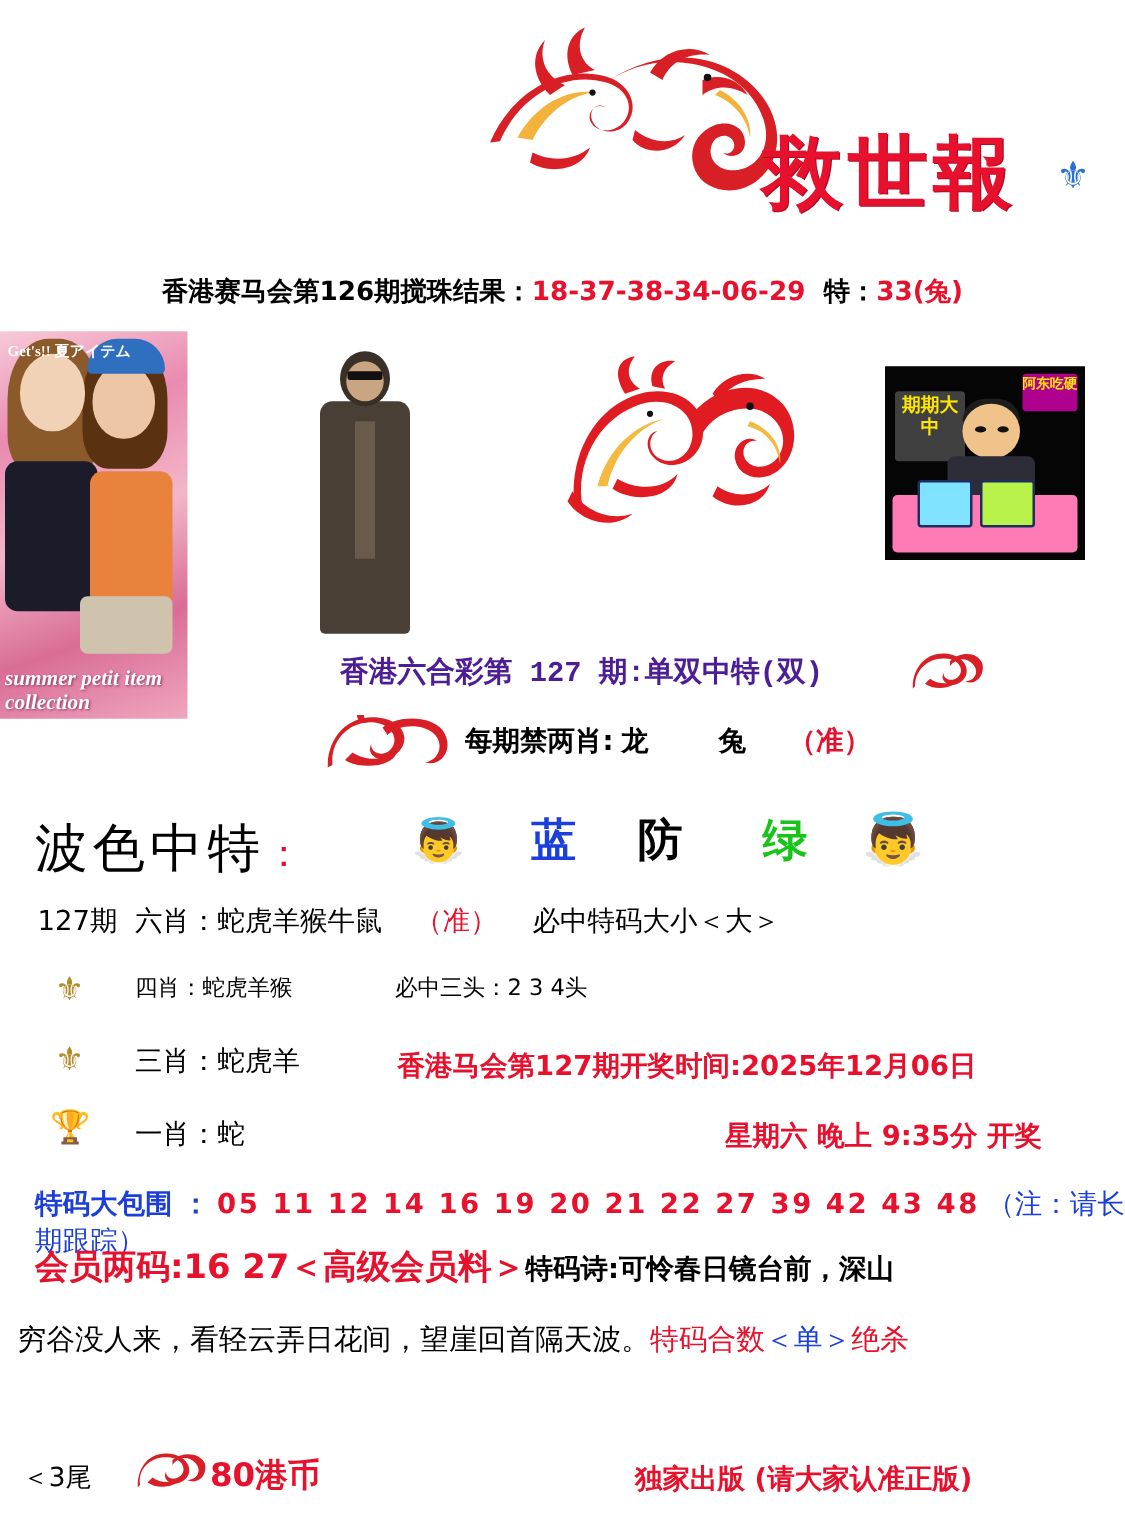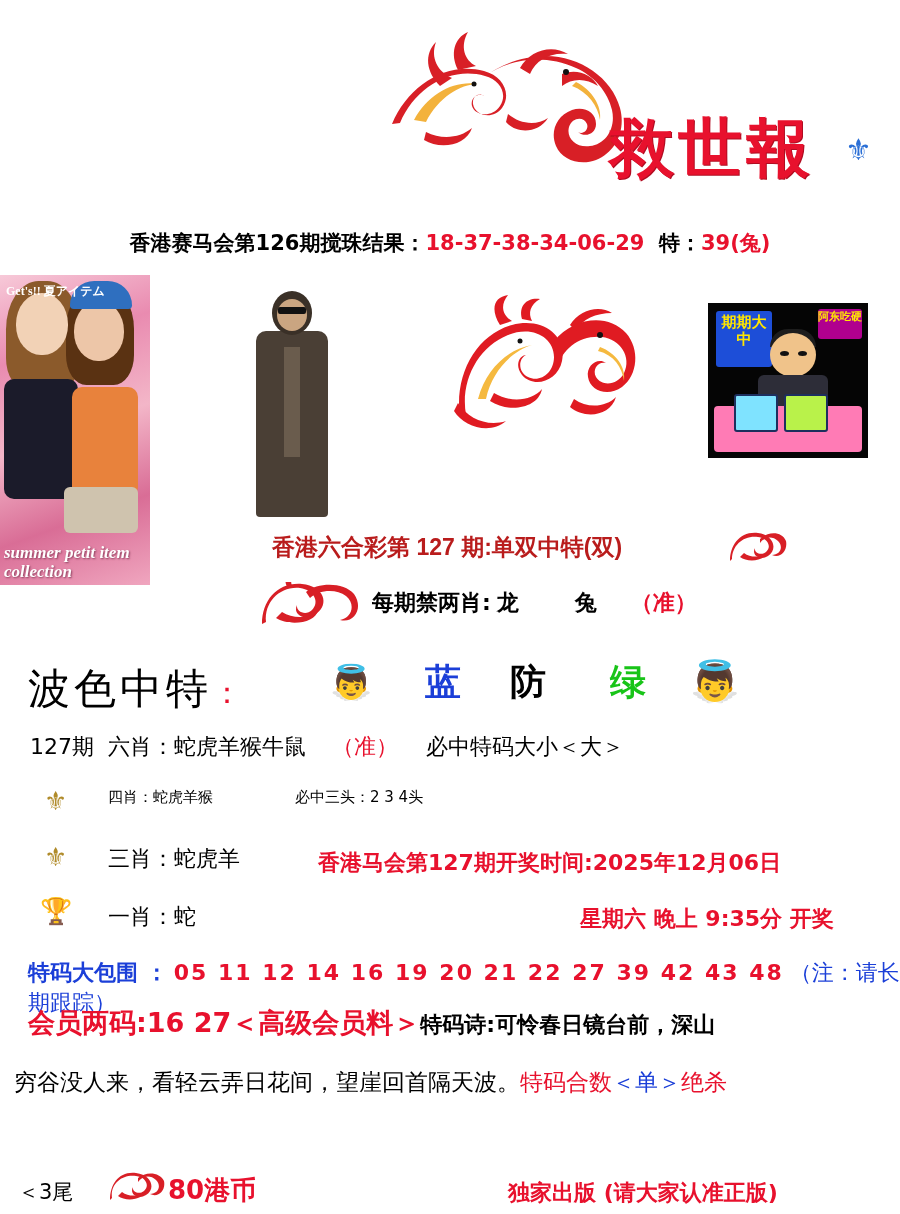--- a/index.html
+++ b/index.html
@@ -4,21 +4,21 @@
 <style>
   html,body{margin:0;padding:0;}
   body{
     width:900px;height:1214px;
     background:#ffffff;
     font-family:"Liberation Serif","DejaVu Serif",serif;
     color:#000;
     position:relative;
     overflow:hidden;
   }
-  .page{position:relative;width:900px;height:1146px;margin-top:10px;}
+  .page{position:relative;width:900px;height:1146px;}
 
   
   .masthead{position:relative;height:215px;}
   .dragon-top{
     position:absolute;left:380px;top:18px;width:250px;height:150px;
   }
   .title-logo{
     position:absolute;left:610px;top:95px;
     font-family:"DejaVu Serif",serif;
     font-size:64px;font-weight:bold;color:#e8112d;
@@ -74,36 +74,36 @@
   .robe .r-body{position:absolute;left:6px;top:40px;width:72px;height:186px;background:#4a3f35;border-radius:10px 10px 4px 4px;}
   .robe .r-strip{position:absolute;left:34px;top:56px;width:16px;height:110px;background:#6a5c4d;}
 
   
   .dragon-mid{left:450px;top:20px;width:190px;height:140px;}
 
   
   .tv{
     left:708px;top:28px;width:160px;height:155px;background:#050505;overflow:hidden;
   }
-  .tv .t-red{position:absolute;left:8px;top:8px;width:56px;height:56px;background:#1d4ed8;border-radius:3px;}
+  .tv .t-red{position:absolute;left:8px;top:20px;width:56px;height:56px;background:#404040;border-radius:3px;}
   .tv .t-red span{color:#ffe600;font-size:15px;font-weight:bold;line-height:17px;display:block;text-align:center;padding-top:3px;font-family:"DejaVu Sans",sans-serif;}
   .tv .t-pink{position:absolute;right:6px;top:6px;width:44px;height:30px;background:#b0008e;border-radius:3px;}
   .tv .t-pink span{color:#ffea00;font-size:11px;font-weight:bold;display:block;text-align:center;line-height:14px;padding-top:1px;font-family:"DejaVu Sans",sans-serif;}
   .tv .t-face{position:absolute;left:62px;top:30px;width:46px;height:44px;border-radius:50%;background:#f0c38a;}
   .tv .t-hair{position:absolute;left:62px;top:26px;width:46px;height:18px;border-radius:22px 22px 0 0;background:#1d1d1d;}
   .tv .t-eye1{position:absolute;left:72px;top:48px;width:9px;height:5px;background:#111;border-radius:50%;}
   .tv .t-eye2{position:absolute;left:90px;top:48px;width:9px;height:5px;background:#111;border-radius:50%;}
   .tv .t-body{position:absolute;left:50px;top:72px;width:70px;height:34px;background:#2d2d38;border-radius:6px;}
   .tv .t-desk{position:absolute;left:6px;bottom:6px;right:6px;height:46px;background:#ff7bb5;border-radius:4px;}
   .tv .t-box1{position:absolute;left:26px;bottom:26px;width:40px;height:34px;background:#7fe3ff;border:2px solid #1d2f5e;border-radius:3px;}
   .tv .t-box2{position:absolute;left:76px;bottom:26px;width:40px;height:34px;background:#b9f24a;border:2px solid #1d2f5e;border-radius:3px;}
   .line-127{
     position:absolute;left:272px;top:522px;
-    font-size:23px;font-weight:bold;color:#b91c1c;
-    font-family:Liberation Sans, sans-serif;
+    font-size:23px;font-weight:bold;color:#4c1d95;
+    font-family:Liberation Mono, monospace;
   }
   .mini-dragon-a{position:absolute;left:730px;top:521px;width:58px;height:32px;}
   .mini-dragon-b{position:absolute;left:262px;top:572px;width:100px;height:44px;}
   .ban-line{
     position:absolute;left:372px;top:578px;font-size:22px;color:#000;font-weight:bold;
     font-family:"DejaVu Sans",sans-serif;
   }
   .ban-line .g1{margin-left:6px;}
   .ban-line .g2{margin-left:56px;}
   .ban-line .zhun{color:#e8112d;margin-left:34px;}
@@ -115,21 +115,21 @@
   .bose .colon{color:#e8112d;font-size:30px;}
   .bose-blue{position:absolute;left:425px;top:648px;font-size:36px;font-weight:bold;color:#1b3fd8;font-family:"DejaVu Sans",sans-serif;}
   .bose-fang{position:absolute;left:510px;top:648px;font-size:36px;font-weight:bold;color:#000;font-family:"DejaVu Sans",sans-serif;}
   .bose-green{position:absolute;left:610px;top:648px;font-size:36px;font-weight:bold;color:#18c418;font-family:"DejaVu Sans",sans-serif;}
   .angel1{position:absolute;left:330px;top:652px;font-size:34px;color:#e0c08a;}
   .angel2{position:absolute;left:690px;top:648px;font-size:40px;color:#e0c08a;}
 
   .r1{position:absolute;left:30px;top:722px;font-size:22px;font-family:"DejaVu Sans",sans-serif;}
   .r1 .zhun{color:#e8112d;margin-left:26px;}
   .r1 .must{margin-left:28px;color:#000;}
-  .r2{position:absolute;left:108px;top:778px;font-size:15px;font-family:"DejaVu Sans",sans-serif;}
+  .r2{position:absolute;left:108px;top:778px;font-size:18px;font-family:"DejaVu Sans",sans-serif;}
   .r2 .must{margin-left:82px;}
   .r3{position:absolute;left:108px;top:834px;font-size:22px;font-family:"DejaVu Sans",sans-serif;}
   .r4{position:absolute;left:108px;top:892px;font-size:22px;font-family:"DejaVu Sans",sans-serif;}
   .bullet{position:absolute;font-size:26px;color:#b08b2a;}
   .b1{left:44px;top:776px;}
   .b2{left:44px;top:832px;}
   .b3{left:40px;top:886px;color:#333;}
 
   .open-date{position:absolute;left:318px;top:838px;font-size:22px;color:#e8112d;font-weight:bold;font-family:"DejaVu Sans",sans-serif;}
   .open-time{position:absolute;left:580px;top:894px;font-size:22px;color:#e8112d;font-weight:bold;font-family:"DejaVu Sans",sans-serif;}
@@ -175,21 +175,21 @@
       <g fill="#111">
         <circle cx="186" cy="44" r="3"></circle>
         <circle cx="94" cy="56" r="2.5"></circle>
       </g>
     </svg>
     <div class="title-logo">救世報</div>
     <div class="title-swirl">⚜</div>
   </div>
 
   <div class="result-line">
-    <span class="blk">香港赛马会第126期搅珠结果：</span><span class="red">18-37-38-34-06-29</span>&nbsp;&nbsp;<span class="blk">特：</span><span class="red">39(兔)</span>
+    <span class="blk">香港赛马会第126期搅珠结果：</span><span class="red">18-37-38-34-06-29</span>&nbsp;&nbsp;<span class="blk">特：</span><span class="red">33(兔)</span>
   </div>
 
   <div class="band">
 
     <div class="photo girls">
       <div class="hair1"></div>
         <div class="hair2"></div>
       <div class="head1"></div>
         <div class="head2"></div>
       <div class="cap"></div>

